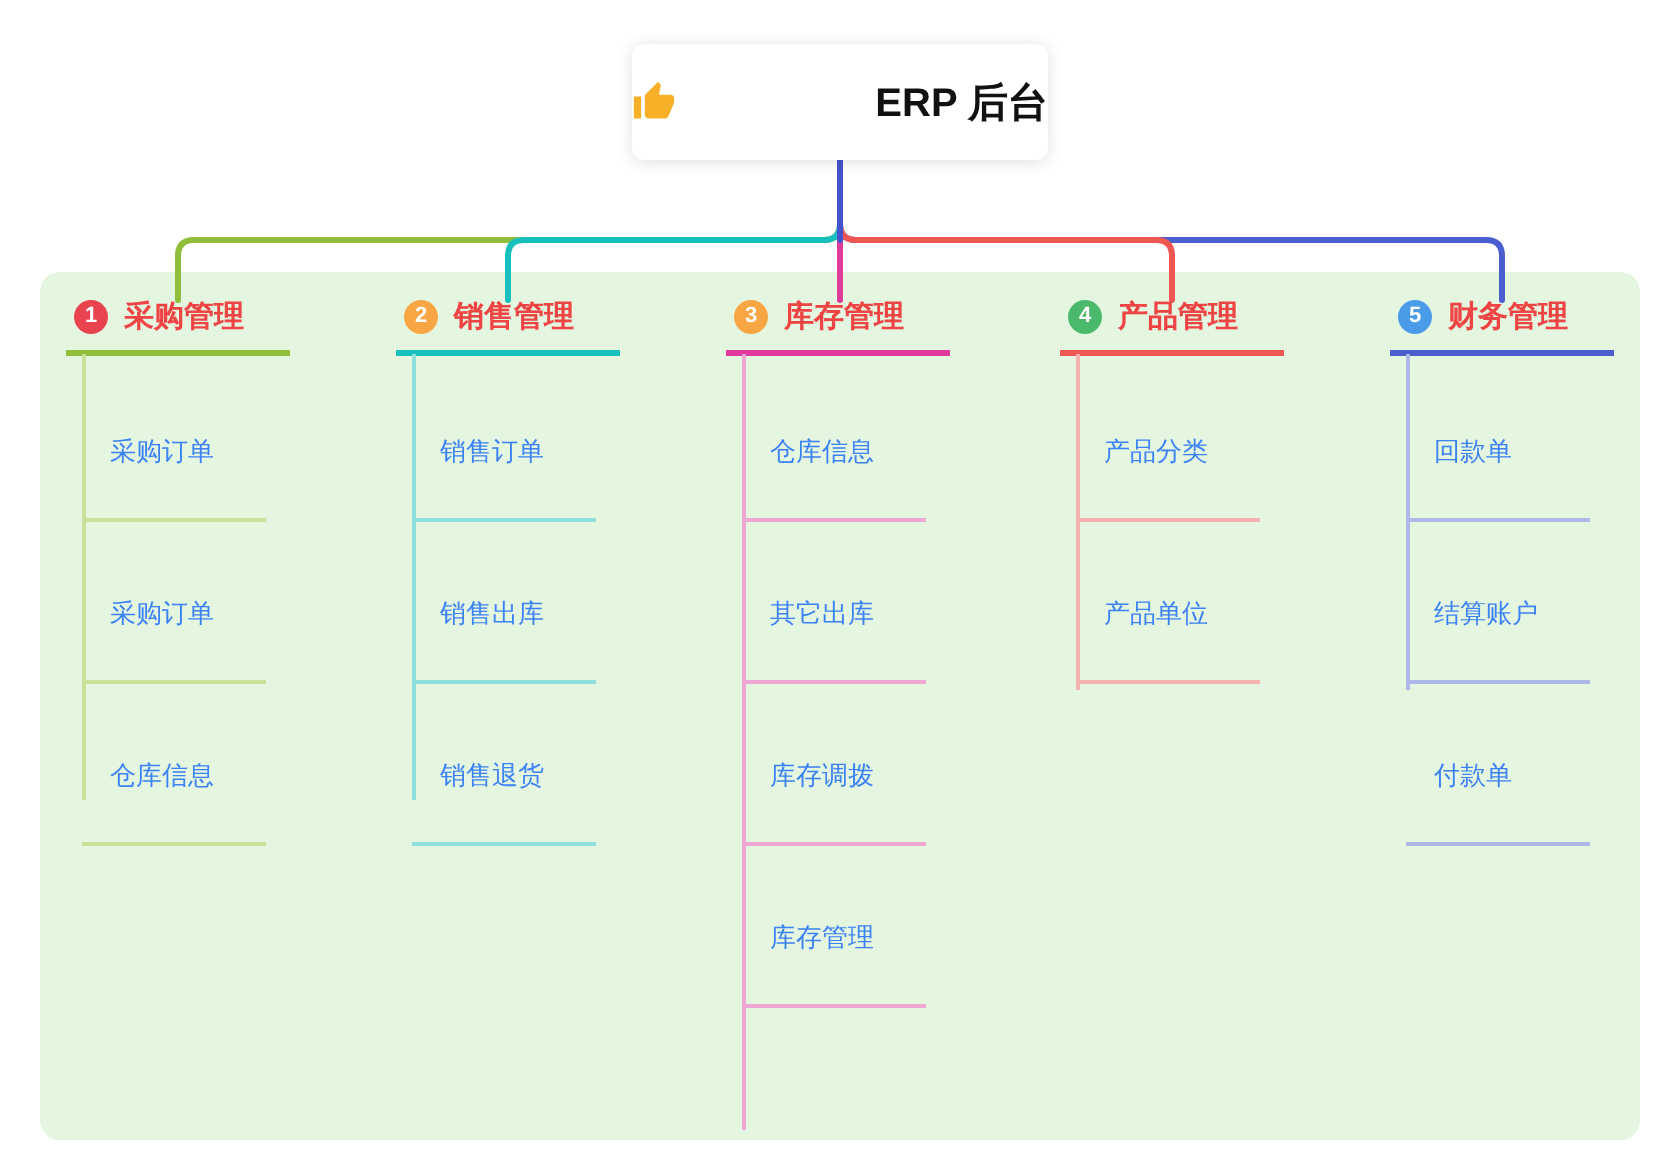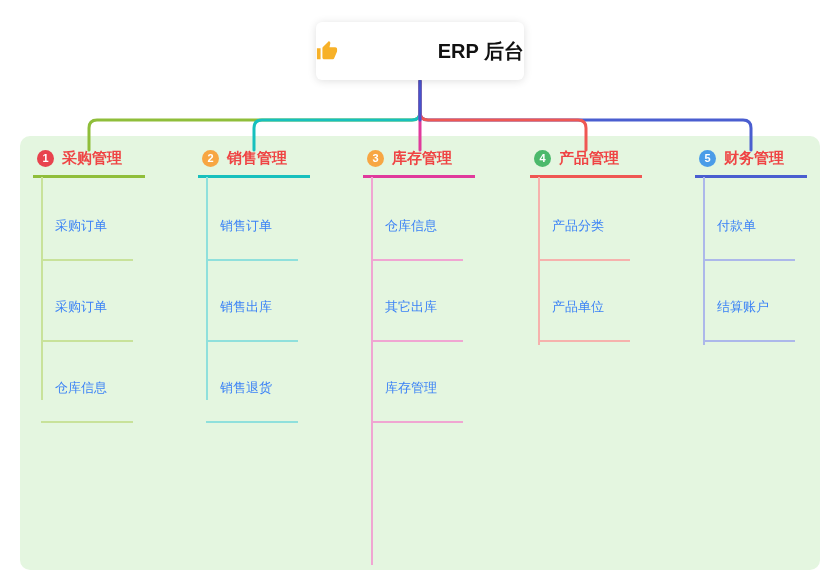--- a/index.html
+++ b/index.html
@@ -98,20 +98,21 @@
 </div>
 
 <div class="branch" style="left: 363px; --color: #e03a9c; --light: #f0a6d2; --badge: #f7a643;">
   <div class="branch-header">
     <span class="badge">3</span>
     <span class="branch-label">库存管理</span>
   </div>
   <div class="children" style="--spine:388px">
     <div class="child">仓库信息</div>
     <div class="child">其它出库</div>
+    <div class="child">库存调拨</div>
     <div class="child">库存管理</div>
   </div>
 </div>
 
 <div class="branch" style="left: 530px; --color: #ef5753; --light: #f6b2ad; --badge: #4bb96b;">
   <div class="branch-header">
     <span class="badge">4</span>
     <span class="branch-label">产品管理</span>
   </div>
   <div class="children" style="--spine:168px">
@@ -119,16 +120,17 @@
     <div class="child">产品单位</div>
   </div>
 </div>
 
 <div class="branch" style="left: 695px; --color: #4a5ed0; --light: #acb8ea; --badge: #4a9ce8;">
   <div class="branch-header">
     <span class="badge">5</span>
     <span class="branch-label">财务管理</span>
   </div>
   <div class="children" style="--spine:168px">
+    <div class="child">回款单</div>
+    <div class="child">结算账户</div>
     <div class="child">付款单</div>
-    <div class="child">结算账户</div>
   </div>
 </div>
 
 </body></html>

